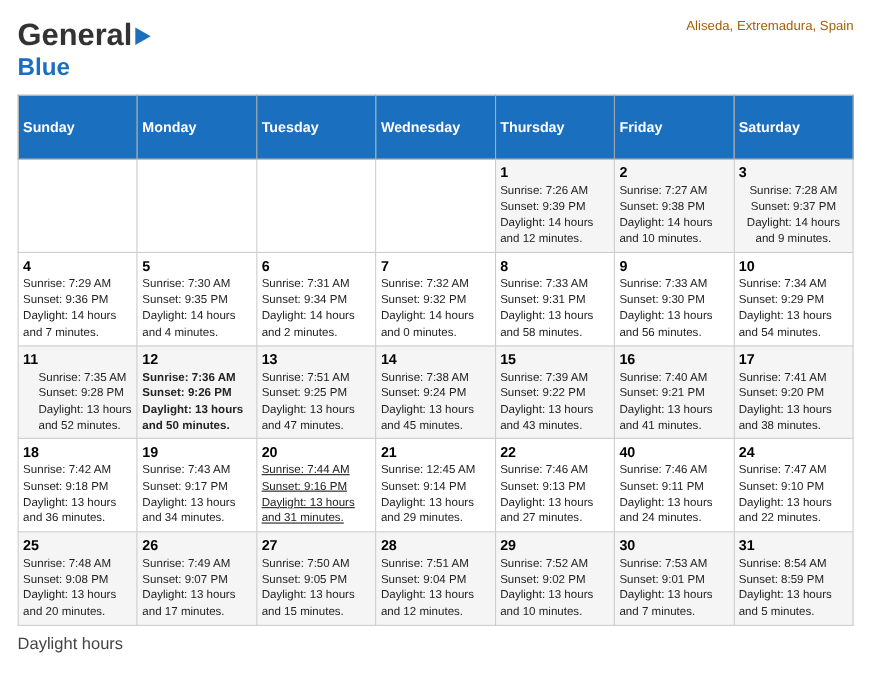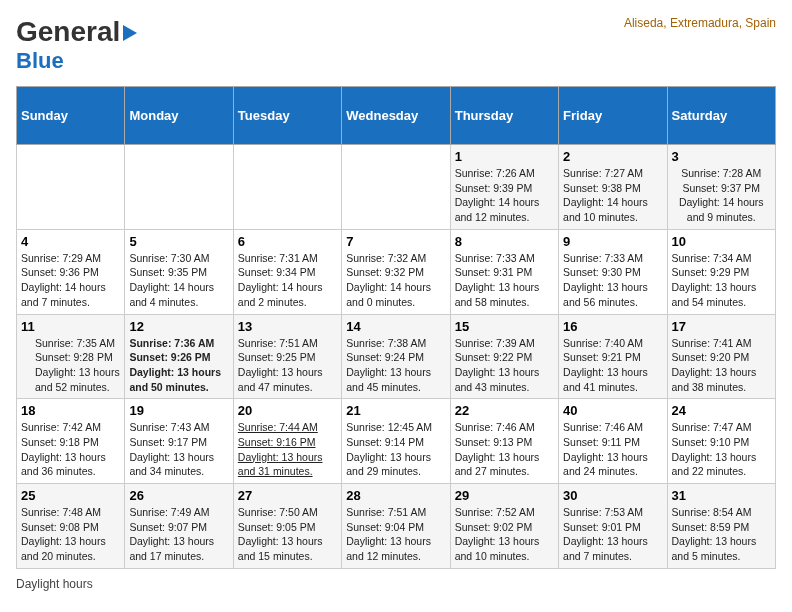--- a/index.html
+++ b/index.html
@@ -65,21 +65,21 @@
     .day-info {
       font-size: 10.5px;
       color: #222;
       line-height: 1.4;
     }
     .empty-cell {
       background: #fff !important;
     }
     .footer {
       margin-top: 8px;
-      font-size: 12px;
+      font-size: 15px;
       color: #444;
     }
     .logo-container {
       position: relative;
       display: inline-block;
     }
     .logo-row1 { display: flex; align-items: baseline; }
     .logo-row2 { display: flex; align-items: baseline; }
     .arrow-right {
       display: inline-block;

